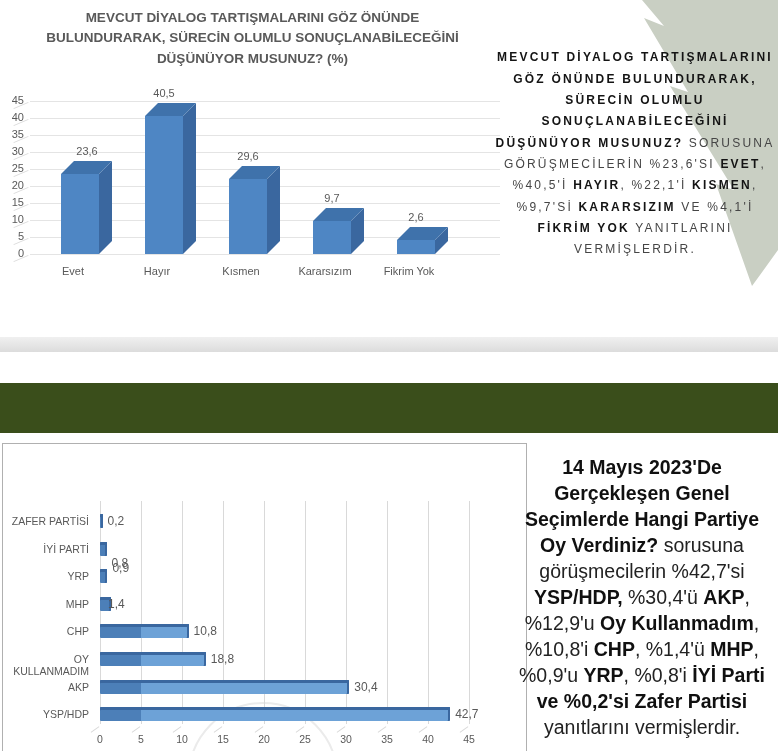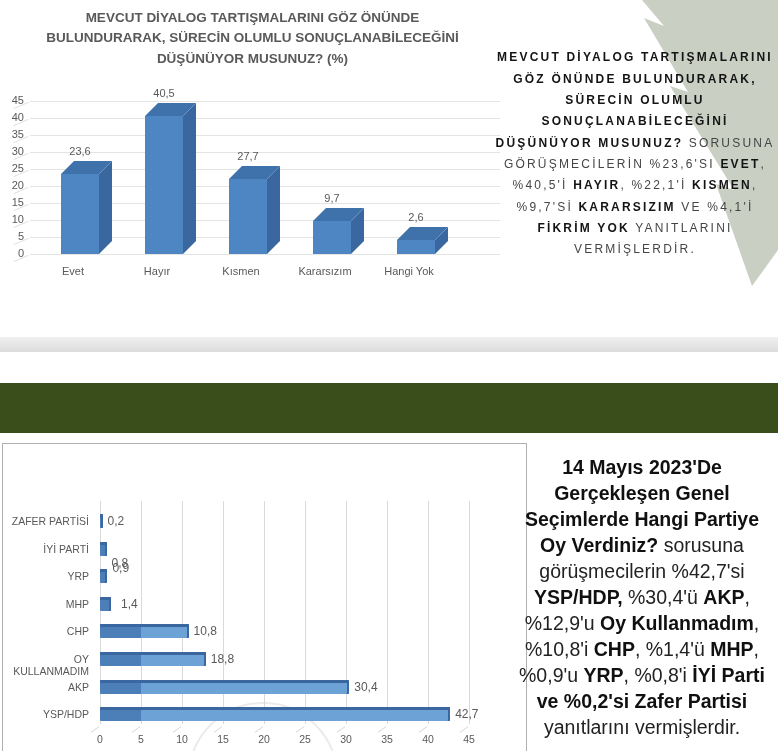--- a/index.html
+++ b/index.html
@@ -108,42 +108,42 @@
         <div class="ytick" style="top: 128px;">35</div>
         <div class="gridline1" style="top: 118px; left: 30px; width: 470px;"></div>
         <div class="gfoot1" style="top: 122px; left: 13px;"></div>
         <div class="ytick" style="top: 111px;">40</div>
         <div class="gridline1" style="top: 101px; left: 30px; width: 470px;"></div>
         <div class="gfoot1" style="top: 105px; left: 13px;"></div>
         <div class="ytick" style="top: 94px;">45</div>
         <div class="bar-side" style="left: 99px; top: 173.76px; width: 13px; height: 80.24px; background: rgb(58, 103, 159);"></div>
         <div class="bar-top" style="left: 61px; top: 160.76px; width: 38px; height: 13px; background: rgb(63, 114, 171);"></div>
         <div class="bar-front" style="left: 61px; top: 173.76px; width: 38px; height: 80.24px; background: rgb(78, 134, 196);"></div>
-        <div class="bar-vlabel" style="left: 49px; top: 144.76px; width: 62px;">23,6</div>
+        <div class="bar-vlabel" style="left: 56px; top: 144.76px; width: 62px;">23,6</div>
         <div class="cat1-label" style="left: 37px; top: 265px; width: 72px;">Evet</div>
         <div class="bar-side" style="left: 183px; top: 116.3px; width: 13px; height: 137.7px; background: rgb(58, 103, 159);"></div>
         <div class="bar-top" style="left: 145px; top: 103.3px; width: 38px; height: 13px; background: rgb(63, 114, 171);"></div>
         <div class="bar-front" style="left: 145px; top: 116.3px; width: 38px; height: 137.7px; background: rgb(78, 134, 196);"></div>
         <div class="bar-vlabel" style="left: 133px; top: 87.3px; width: 62px;">40,5</div>
         <div class="cat1-label" style="left: 121px; top: 265px; width: 72px;">Hayır</div>
         <div class="bar-side" style="left: 267px; top: 178.86px; width: 13px; height: 75.14px; background: rgb(58, 103, 159);"></div>
         <div class="bar-top" style="left: 229px; top: 165.86px; width: 38px; height: 13px; background: rgb(63, 114, 171);"></div>
         <div class="bar-front" style="left: 229px; top: 178.86px; width: 38px; height: 75.14px; background: rgb(78, 134, 196);"></div>
-        <div class="bar-vlabel" style="left: 217px; top: 149.86px; width: 62px;">27,7</div>
+        <div class="bar-vlabel" style="left: 217px; top: 149.86px; width: 62px;">29,6</div>
         <div class="cat1-label" style="left: 205px; top: 265px; width: 72px;">Kısmen</div>
         <div class="bar-side" style="left: 351px; top: 221.02px; width: 13px; height: 32.98px; background: rgb(58, 103, 159);"></div>
         <div class="bar-top" style="left: 313px; top: 208.02px; width: 38px; height: 13px; background: rgb(63, 114, 171);"></div>
         <div class="bar-front" style="left: 313px; top: 221.02px; width: 38px; height: 32.98px; background: rgb(78, 134, 196);"></div>
         <div class="bar-vlabel" style="left: 301px; top: 192.02px; width: 62px;">9,7</div>
         <div class="cat1-label" style="left: 289px; top: 265px; width: 72px;">Kararsızım</div>
         <div class="bar-side" style="left: 435px; top: 240.06px; width: 13px; height: 13.94px; background: rgb(58, 103, 159);"></div>
         <div class="bar-top" style="left: 397px; top: 227.06px; width: 38px; height: 13px; background: rgb(63, 114, 171);"></div>
         <div class="bar-front" style="left: 397px; top: 240.06px; width: 38px; height: 13.94px; background: rgb(78, 134, 196);"></div>
         <div class="bar-vlabel" style="left: 385px; top: 211.06px; width: 62px;">2,6</div>
-        <div class="cat1-label" style="left: 373px; top: 265px; width: 72px;">Hangi Yok</div>
+        <div class="cat1-label" style="left: 373px; top: 265px; width: 72px;">Fikrim Yok</div>
       </div>
   </section>
 
   <aside class="panel-top">
     <p><span class="seg bold">MEVCUT DİYALOG TARTIŞMALARINI GÖZ ÖNÜNDE BULUNDURARAK, SÜRECİN OLUMLU SONUÇLANABİLECEĞİNİ DÜŞÜNÜYOR MUSUNUZ? </span><span class="seg">SORUSUNA GÖRÜŞMECİLERİN %23,6'SI </span><span class="seg bold">EVET</span><span class="seg">, %40,5'İ </span><span class="seg bold">HAYIR</span><span class="seg">, %22,1'İ </span><span class="seg bold">KISMEN</span><span class="seg">, %9,7'Sİ </span><span class="seg bold">KARARSIZIM</span><span class="seg"> VE %4,1'İ </span><span class="seg bold">FİKRİM YOK</span><span class="seg"> YANITLARINI VERMİŞLERDİR.</span></p>
   </aside>
 
   <div class="strip"></div>
   <div class="band"></div>
 
@@ -184,21 +184,21 @@
         <div class="hbar" style="left: 97px; top: 70px; width: 2.5px; height: 14px; background: linear-gradient(90deg, rgb(76, 127, 184) 0px, rgb(76, 127, 184) 2.5px, rgb(109, 162, 215) 2.5px, rgb(109, 162, 215) 100%); box-shadow: rgb(58, 103, 159) 0px 3px 0px 0px inset, rgb(58, 103, 159) -2px 0px 0px 0px inset; border-radius: 1px;"></div>
         <div class="hval" style="left: 104.5px; top: 70px;">0,2</div>
         <div class="cat2-label" style="top: 98.6px;">İYİ PARTİ</div>
         <div class="hbar" style="left: 97px; top: 97.6px; width: 6.56px; height: 14px; background: linear-gradient(90deg, rgb(76, 127, 184) 0px, rgb(76, 127, 184) 6.56px, rgb(109, 162, 215) 6.56px, rgb(109, 162, 215) 100%); box-shadow: rgb(58, 103, 159) 0px 3px 0px 0px inset, rgb(58, 103, 159) -2px 0px 0px 0px inset; border-radius: 1px;"></div>
         <div class="hval" style="left: 108.56px; top: 97.6px; margin-top: 14px;">0,8</div>
         <div class="cat2-label" style="top: 126.2px;">YRP</div>
         <div class="hbar" style="left: 97px; top: 125.2px; width: 7.38px; height: 14px; background: linear-gradient(90deg, rgb(76, 127, 184) 0px, rgb(76, 127, 184) 7.38px, rgb(109, 162, 215) 7.38px, rgb(109, 162, 215) 100%); box-shadow: rgb(58, 103, 159) 0px 3px 0px 0px inset, rgb(58, 103, 159) -2px 0px 0px 0px inset; border-radius: 1px;"></div>
         <div class="hval" style="left: 109.38px; top: 117px;">0,9</div>
         <div class="cat2-label" style="top: 153.8px;">MHP</div>
         <div class="hbar" style="left: 97px; top: 152.8px; width: 11.48px; height: 14px; background: linear-gradient(90deg, rgb(76, 127, 184) 0px, rgb(76, 127, 184) 11.48px, rgb(109, 162, 215) 11.48px, rgb(109, 162, 215) 100%); box-shadow: rgb(58, 103, 159) 0px 3px 0px 0px inset, rgb(58, 103, 159) -2px 0px 0px 0px inset; border-radius: 1px;"></div>
-        <div class="hval" style="left: 118px; top: 152.8px;">1,4</div>
+        <div class="hval" style="left: 105px; top: 152.8px;">1,4</div>
         <div class="cat2-label" style="top: 181.4px;">CHP</div>
         <div class="hbar" style="left: 97px; top: 180.4px; width: 88.56px; height: 14px; background: linear-gradient(90deg, rgb(76, 127, 184) 0px, rgb(76, 127, 184) 41px, rgb(109, 162, 215) 41px, rgb(109, 162, 215) 100%); box-shadow: rgb(58, 103, 159) 0px 3px 0px 0px inset, rgb(58, 103, 159) -2px 0px 0px 0px inset; border-radius: 1px;"></div>
         <div class="hval" style="left: 190.56px; top: 180.4px;">10,8</div>
         <div class="cat2-label" style="top: 209px;">OY KULLANMADIM</div>
         <div class="hbar" style="left: 97px; top: 208px; width: 105.78px; height: 14px; background: linear-gradient(90deg, rgb(76, 127, 184) 0px, rgb(76, 127, 184) 41px, rgb(109, 162, 215) 41px, rgb(109, 162, 215) 100%); box-shadow: rgb(58, 103, 159) 0px 3px 0px 0px inset, rgb(58, 103, 159) -2px 0px 0px 0px inset; border-radius: 1px;"></div>
         <div class="hval" style="left: 207.78px; top: 208px;">18,8</div>
         <div class="cat2-label" style="top: 236.6px;">AKP</div>
         <div class="hbar" style="left: 97px; top: 235.6px; width: 249.28px; height: 14px; background: linear-gradient(90deg, rgb(76, 127, 184) 0px, rgb(76, 127, 184) 41px, rgb(109, 162, 215) 41px, rgb(109, 162, 215) 100%); box-shadow: rgb(58, 103, 159) 0px 3px 0px 0px inset, rgb(58, 103, 159) -2px 0px 0px 0px inset; border-radius: 1px;"></div>
         <div class="hval" style="left: 351.28px; top: 235.6px;">30,4</div>
         <div class="cat2-label" style="top: 264.2px;">YSP/HDP</div>

